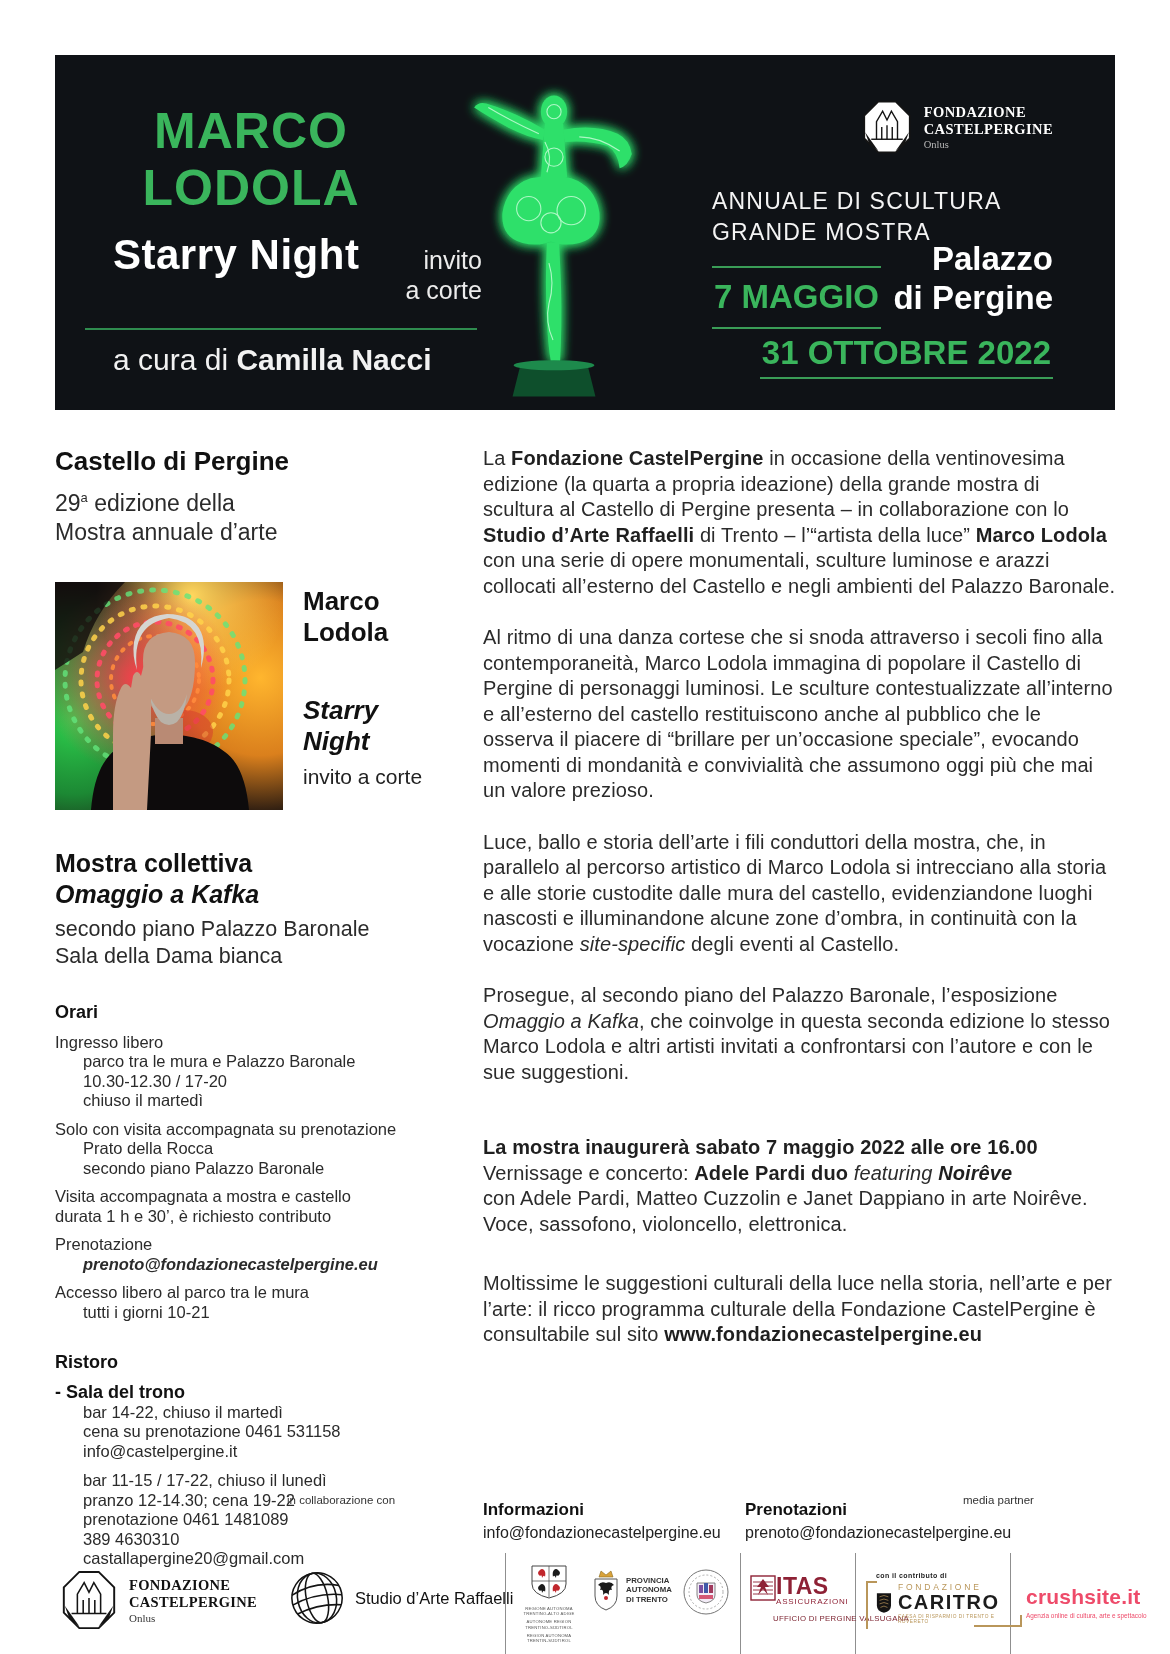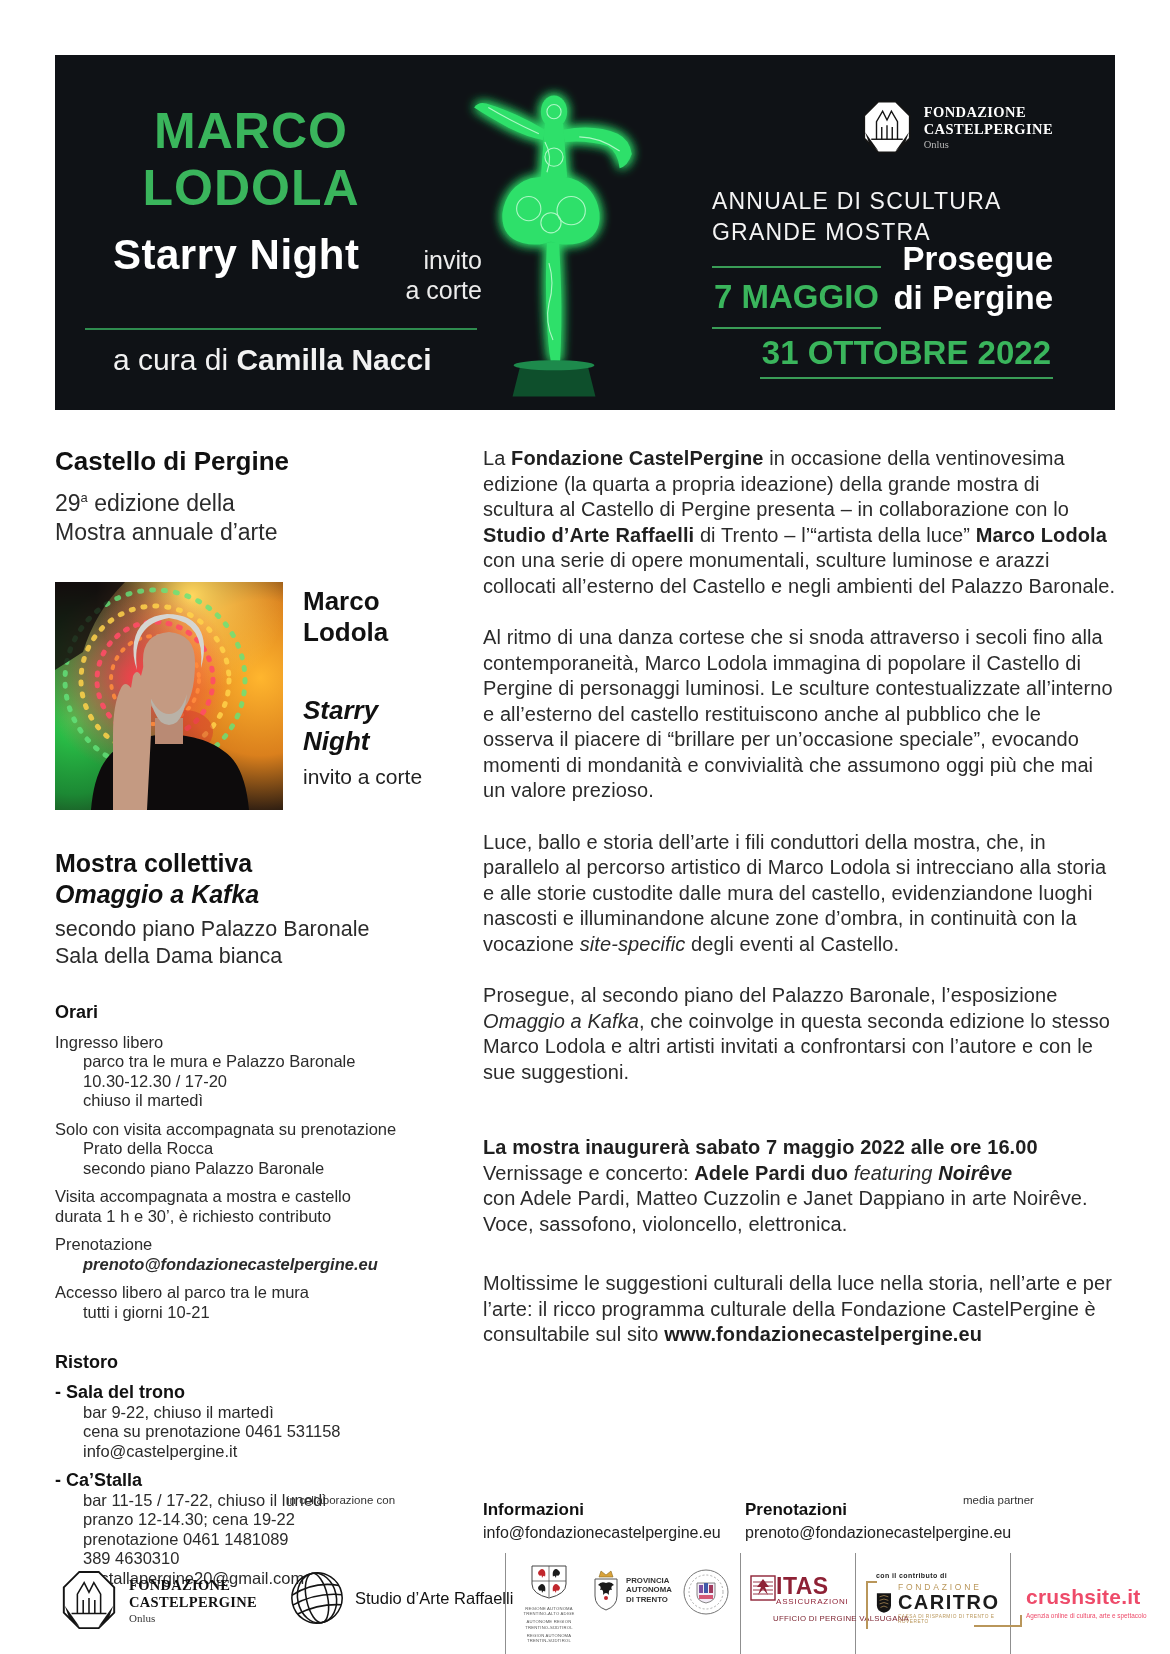--- a/index.html
+++ b/index.html
@@ -206,21 +206,21 @@
         <div class="hlg-l">FONDAZIONE</div>
         <div class="hlg-l">CASTELPERGINE</div>
         <div class="hlg-onlus">Onlus</div>
       </div>
     </div>
     <div class="hero-mostra">
       <div>ANNUALE DI SCULTURA</div>
       <div>GRANDE MOSTRA</div>
     </div>
     <div class="hero-venue">
-      <div>Prosegue</div>
+      <div>Palazzo</div>
       <div>di Pergine</div>
     </div>
     <div class="hero-date1">7 MAGGIO</div>
     <div class="hero-date2">31 OTTOBRE 2022</div>
   </header>
 
   <aside class="col-left">
     <h2 class="lc-head">Castello di Pergine</h2>
     <div class="lc-sub"><span>29</span><sup>a</sup><span> edizione della</span></div>
     <div class="lc-sub">Mostra annuale d’arte</div>
@@ -311,26 +311,25 @@
       <div class="orr-email">prenoto@fondazionecastelpergine.eu</div>
     </div>
     <div class="orr accesso">
       <div class="orr-main">Accesso libero al parco tra le mura</div>
       <div class="orr-sub">tutti i giorni 10-21</div>
     </div>
 
     <div class="ristoro-head">Ristoro</div>
     <div class="rst">
       <div class="rst-head">- Sala del trono</div>
-      <div class="rst-sub">bar 9-22, chiuso il martedì</div>
+      <div class="rst-sub">bar 14-22, chiuso il martedì</div>
       <div class="rst-sub">cena su prenotazione 0461 531158</div>
       <div class="rst-sub">info@castelpergine.it</div>
     </div>
     <div class="rst">
-      <div class="rst-head">- Ca’Stalla</div>
       <div class="rst-sub">bar 11-15 / 17-22, chiuso il lunedì</div>
       <div class="rst-sub">pranzo 12-14.30; cena 19-22</div>
       <div class="rst-sub">prenotazione 0461 1481089</div>
       <div class="rst-sub">389 4630310</div>
       <div class="rst-sub">castallapergine20@gmail.com</div>
     </div>
   </aside>
 
   <section class="col-right">
     <p class="para"><span>La </span><span class="b">Fondazione CastelPergine</span><span> in occasione della ventinovesima edizione (la quarta a propria ideazione) della grande mostra di scultura al Castello di Pergine presenta – in collaborazione con lo </span><span class="b">Studio d’Arte Raffaelli</span><span> di Trento – l’“artista della luce” </span><span class="b">Marco Lodola</span><span> con una serie di opere monumentali, sculture luminose e arazzi collocati all’esterno del Castello e negli ambienti del Palazzo Baronale.</span></p>

